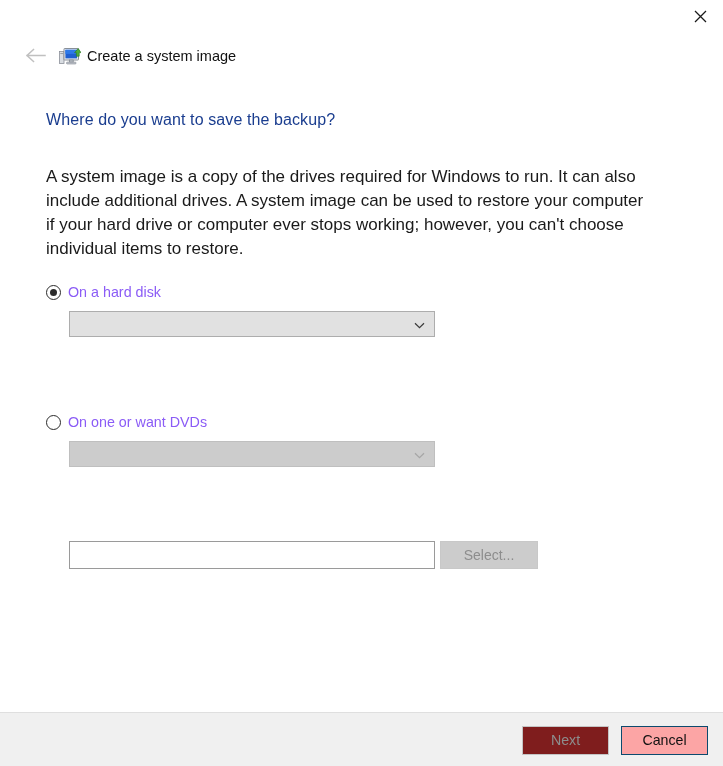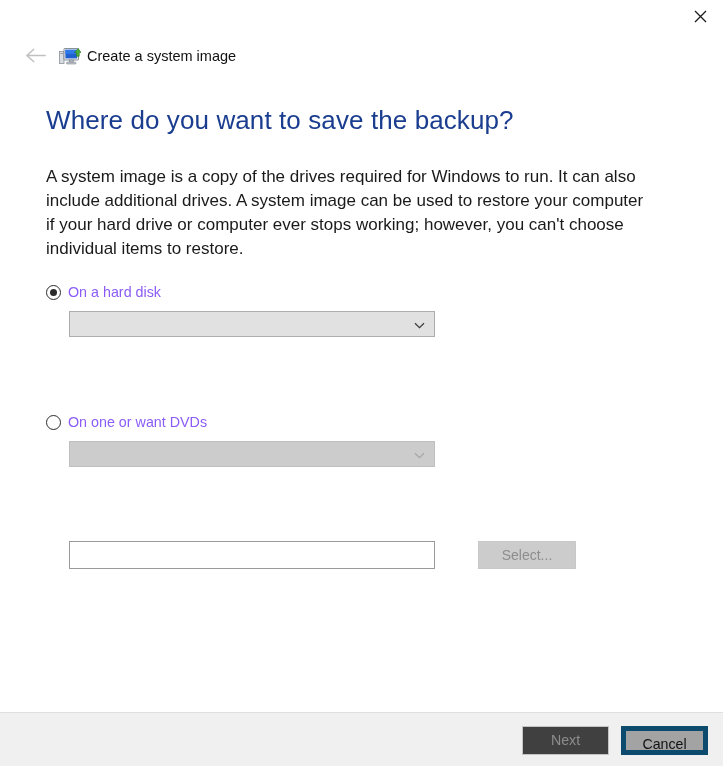--- a/index.html
+++ b/index.html
@@ -63,21 +63,21 @@
     font-size: 14.5px;
     color: #111111;
     line-height: 21px;
     white-space: nowrap;
   }
 
   
   .page-heading {
     position: absolute;
     left: 46px; top: 106px;
-    font-size: 26px;
+    font-size: 16px;
     color: #1a3d8f;
     line-height: 28px;
     white-space: nowrap;
     letter-spacing: 0.1px;
   }
 
   
   .body-text {
     position: absolute;
     left: 46px; top: 165px;
@@ -157,21 +157,20 @@
     transform: translateY(-50%);
   }
 
   
   .net-row {
     margin-left: 23px;
     margin-top: 9px;
     display: flex;
     align-items: stretch;
     height: 28px;
-    gap: 38px;
   }
   .net-input {
     width: 366px;
     height: 28px;
     box-sizing: border-box;
     border: 1px solid #9a9a9a;
     background: #ffffff;
     font-family: "Liberation Sans", sans-serif;
     font-size: 13.5px;
     color: #1a1a1a;
@@ -213,27 +212,27 @@
     box-sizing: border-box;
     width: 87px;
     height: 29px;
     font-family: "Liberation Sans", sans-serif;
     font-size: 14.2px;
     line-height: 27px;
     text-align: center;
     white-space: nowrap;
   }
   .btn.primary-disabled {
-    background: #404040;
+    background: #7f1d1d;
     border: 1px solid #c4c4c4;
     color: #8d8d8d;
   }
   .btn.secondary {
-    background: #a3a3a3;
-    border: 5px solid #0c4a6e;
+    background: #fca5a5;
+    border: 1px solid #0c4a6e;
     color: #111111;
   }
 </style>
 </head>
 <body>
 
 <div class="titlebar">
   <div class="close-btn">
     <span>
       <svg width="13" height="13" viewBox="0 0 13 13" aria-hidden="true">

